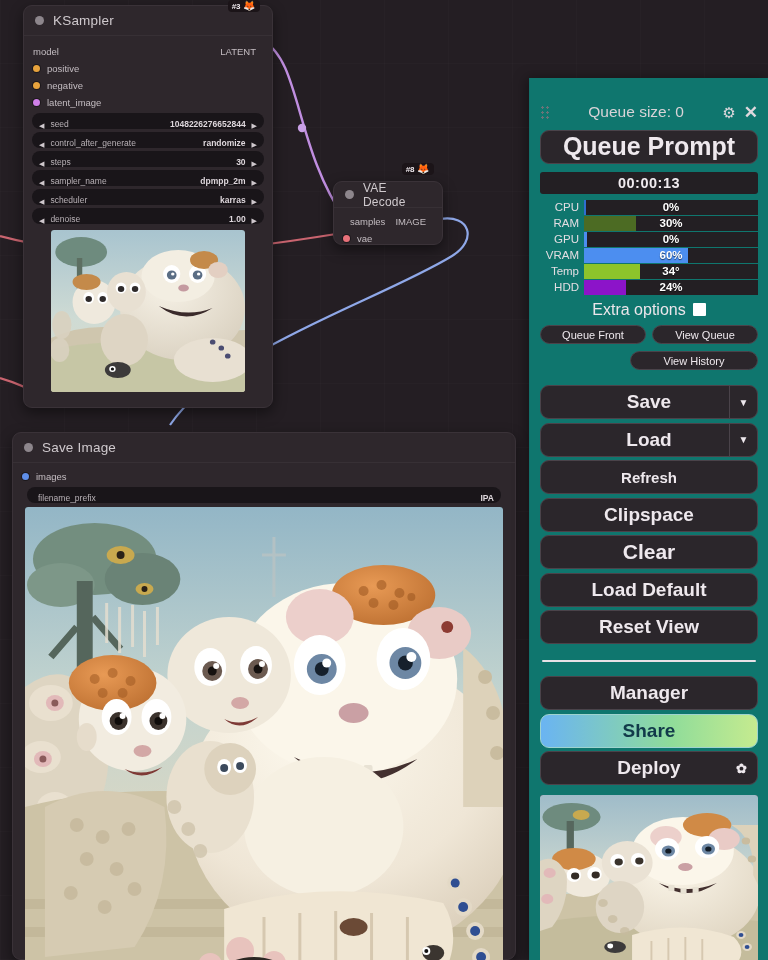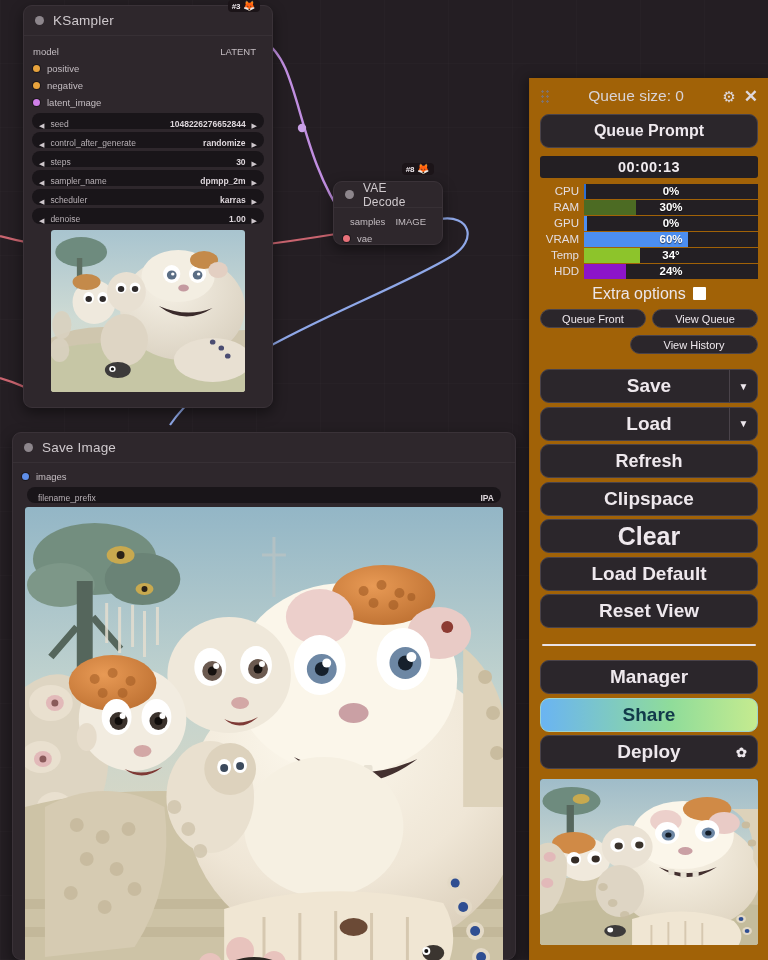--- a/index.html
+++ b/index.html
@@ -80,24 +80,24 @@
     position:absolute; top:-19px; right:8px;
     display:flex; align-items:center; gap:3px;
     background:#1b1418; border-radius:4px; padding:1px 4px;
     font-size:8px; color:#efe9ee; font-weight:bold;
   }
   .badge .emoji{ font-size:10px; line-height:1; }
 
   
   #panel{
     position:absolute; left:529px; top:78px; width:239px; height:882px;
-    background:#a16207;
+    background:#0f766e;
     border-left:1px solid #40394014;
     box-shadow:-3px 0 12px rgba(0,0,0,.35);
-    padding:0 10px;
+    padding:16px 10px;
     overflow:hidden;
   }
   .panel-head{
     display:flex; align-items:center; height:32px; gap:8px; padding-top:4px;
   }
   .drag-grip{
     width:10px;height:14px;flex:none;
     background-image:radial-gradient(circle, #7b747a 1px, transparent 1.2px);
     background-size:5px 5px; opacity:.85;
   }
@@ -105,21 +105,21 @@
   .gear, .xclose{ color:#ded8dd; font-size:15px; line-height:1; cursor:pointer; }
   .xclose{ font-size:17px; font-weight:bold; }
 
   .btn{
     width:100%; height:27px; margin:3.5px 0;
     background:#2b262b; border:1px solid #4a434a; border-radius:7px;
     color:#eee8ed; font-family:inherit; font-size:13px;
     display:flex; align-items:center; justify-content:center;
     cursor:pointer; position:relative;
   }
-  .btn.big{ height:34px; font-size:16px; font-weight:bold; border-radius:9px; }
+  .btn.big{ height:34px; font-size:25px; font-weight:bold; border-radius:9px; }
   .btn.pill{ border-radius:13px; height:19px; font-size:11px; }
 
   .timer{
     width:100%; height:22px; margin:8px 0 6px;
     background:#231f23; border-radius:3px;
     color:#f0ebef; font-size:14.5px; font-weight:bold;
     display:flex; align-items:center; justify-content:center;
     letter-spacing:.5px;
   }
 
@@ -648,23 +648,23 @@
   <div style="height:8px"></div>
 
   <button class="btn big" style="font-size:19px">
     <span>Save</span>
     <span class="caretbox">▼</span>
   </button>
   <button class="btn big" style="font-size:19px">
     <span>Load</span>
     <span class="caretbox">▼</span>
   </button>
-  <button class="btn big" style="font-size:18px">Refresh</button>
+  <button class="btn big" style="font-size:15px">Refresh</button>
   <button class="btn big" style="font-size:19px">Clipspace</button>
-  <button class="btn big" style="font-size:25px">Clear</button>
+  <button class="btn big" style="font-size:21px">Clear</button>
   <button class="btn big" style="font-size:19px">Load Default</button>
   <button class="btn big" style="font-size:19px">Reset View</button>
 
   <div class="divider"></div>
 
   <button class="btn big" style="font-size:19px">Manager</button>
   <button class="btn big share" style="font-size:19px">Share</button>
   <button class="btn big" style="font-size:19px">
     <span>Deploy</span>
     <span class="gearbox">✿</span>

